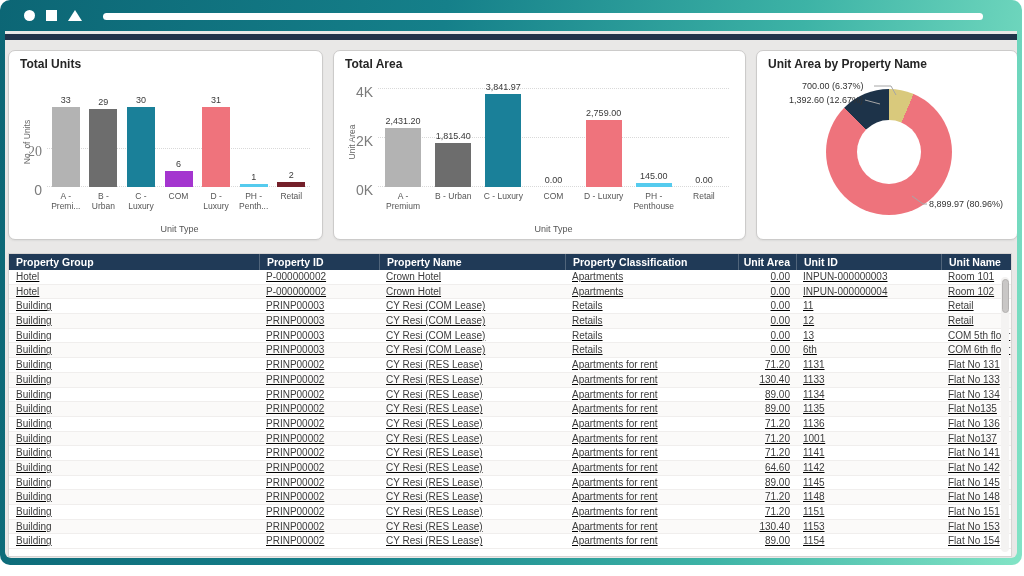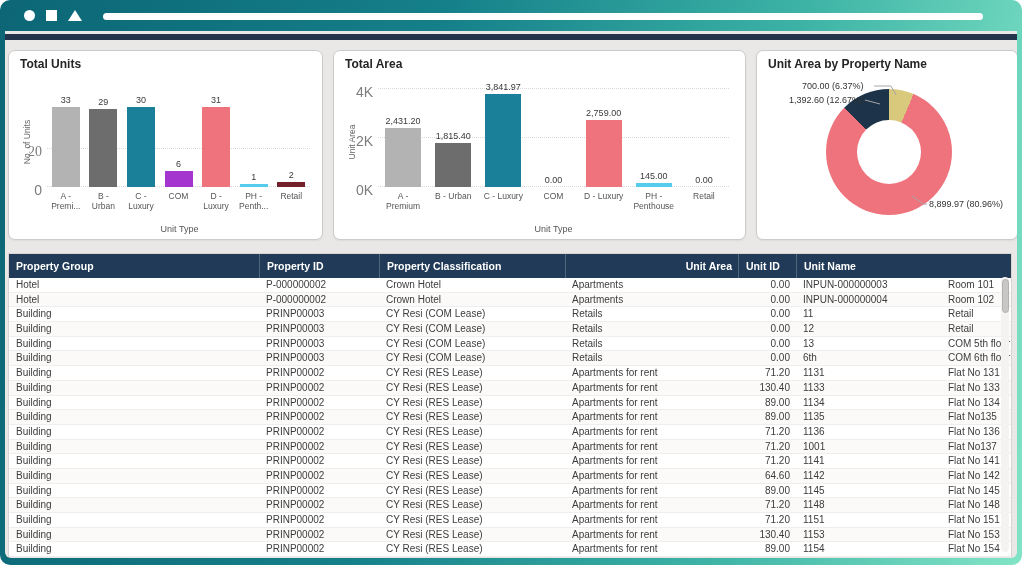--- a/index.html
+++ b/index.html
@@ -46,26 +46,26 @@
   .hole{position:absolute;left:31px;top:31px;width:64px;height:64px;border-radius:50%;background:#fff;}
   .dlabel{position:absolute;font-size:9px;color:#333;white-space:nowrap;}
   .dl1{left:45px;top:30px;width:70px;text-align:left;}
   .dl2{left:2px;top:44px;width:104px;text-align:right;}
   .dl3{left:172px;top:148px;}
   .connectors{position:absolute;left:0;top:0;width:262px;height:190px;pointer-events:none;}
   
   .table{position:absolute;left:3px;top:222px;width:1004px;height:304px;background:#fff;
          border:1px solid #d7d5d4;}
   .t-head{display:grid;grid-template-columns:250px 120px 186px 173px 58px 145px 1fr;
-          background:#203a57;height:24px;align-items:center;}
+          background:#203a57;height:16px;align-items:center;}
   .th{font-size:10.5px;font-weight:bold;color:#fff;padding-left:7px;height:100%;
       display:flex;align-items:center;border-left:1px solid rgba(255,255,255,0.22);overflow:hidden;white-space:nowrap;}
   .th:first-child{border-left:none;}
   .th.c4{justify-content:flex-end;padding-right:6px;}
-  .t-body{position:relative;}
+  .t-body{position:relative;text-decoration:underline;}
   .tr{display:grid;grid-template-columns:250px 120px 186px 173px 58px 145px 1fr;height:14.7px;
       border-bottom:1px solid #f0eeed;}
   .tr:nth-child(even){background:#fbfaf9;}
   .td{font-size:10px;color:#3c3c3c;padding-left:7px;line-height:13.5px;white-space:nowrap;overflow:hidden;}
   .td.c4{text-align:right;padding-right:6px;}
   .scrollbar{position:absolute;right:2px;top:23px;bottom:4px;width:8px;background:#f4f3f2;border-radius:4px;}
   .thumb{position:absolute;top:2px;left:0.5px;width:7px;height:34px;background:#c9c7c6;
          border:1px solid #b3b1b0;border-radius:4px;}
 </style>
 </head>
@@ -237,20 +237,21 @@
           <path d="M117 35 H134 L139 44" fill="none" stroke="#a6a6a6" stroke-width="1"></path>
           <path d="M108 49 L123 53" fill="none" stroke="#a6a6a6" stroke-width="1"></path>
           <path d="M155 145 L166 153 H170" fill="none" stroke="#a6a6a6" stroke-width="1"></path>
         </svg>
       </div>
 
       <div class="table">
         <div class="t-head">
             <div class="th c0">Property Group</div>
             <div class="th c1">Property ID</div>
+            <div class="th c2">Property Name</div>
             <div class="th c3">Property Classification</div>
             <div class="th c4">Unit Area</div>
             <div class="th c5">Unit ID</div>
             <div class="th c6">Unit Name</div>
           </div>
         <div class="t-body">
             <div class="tr">
               <div class="td c0">Hotel</div>
               <div class="td c1">P-000000002</div>
               <div class="td c2">Crown Hotel</div>

